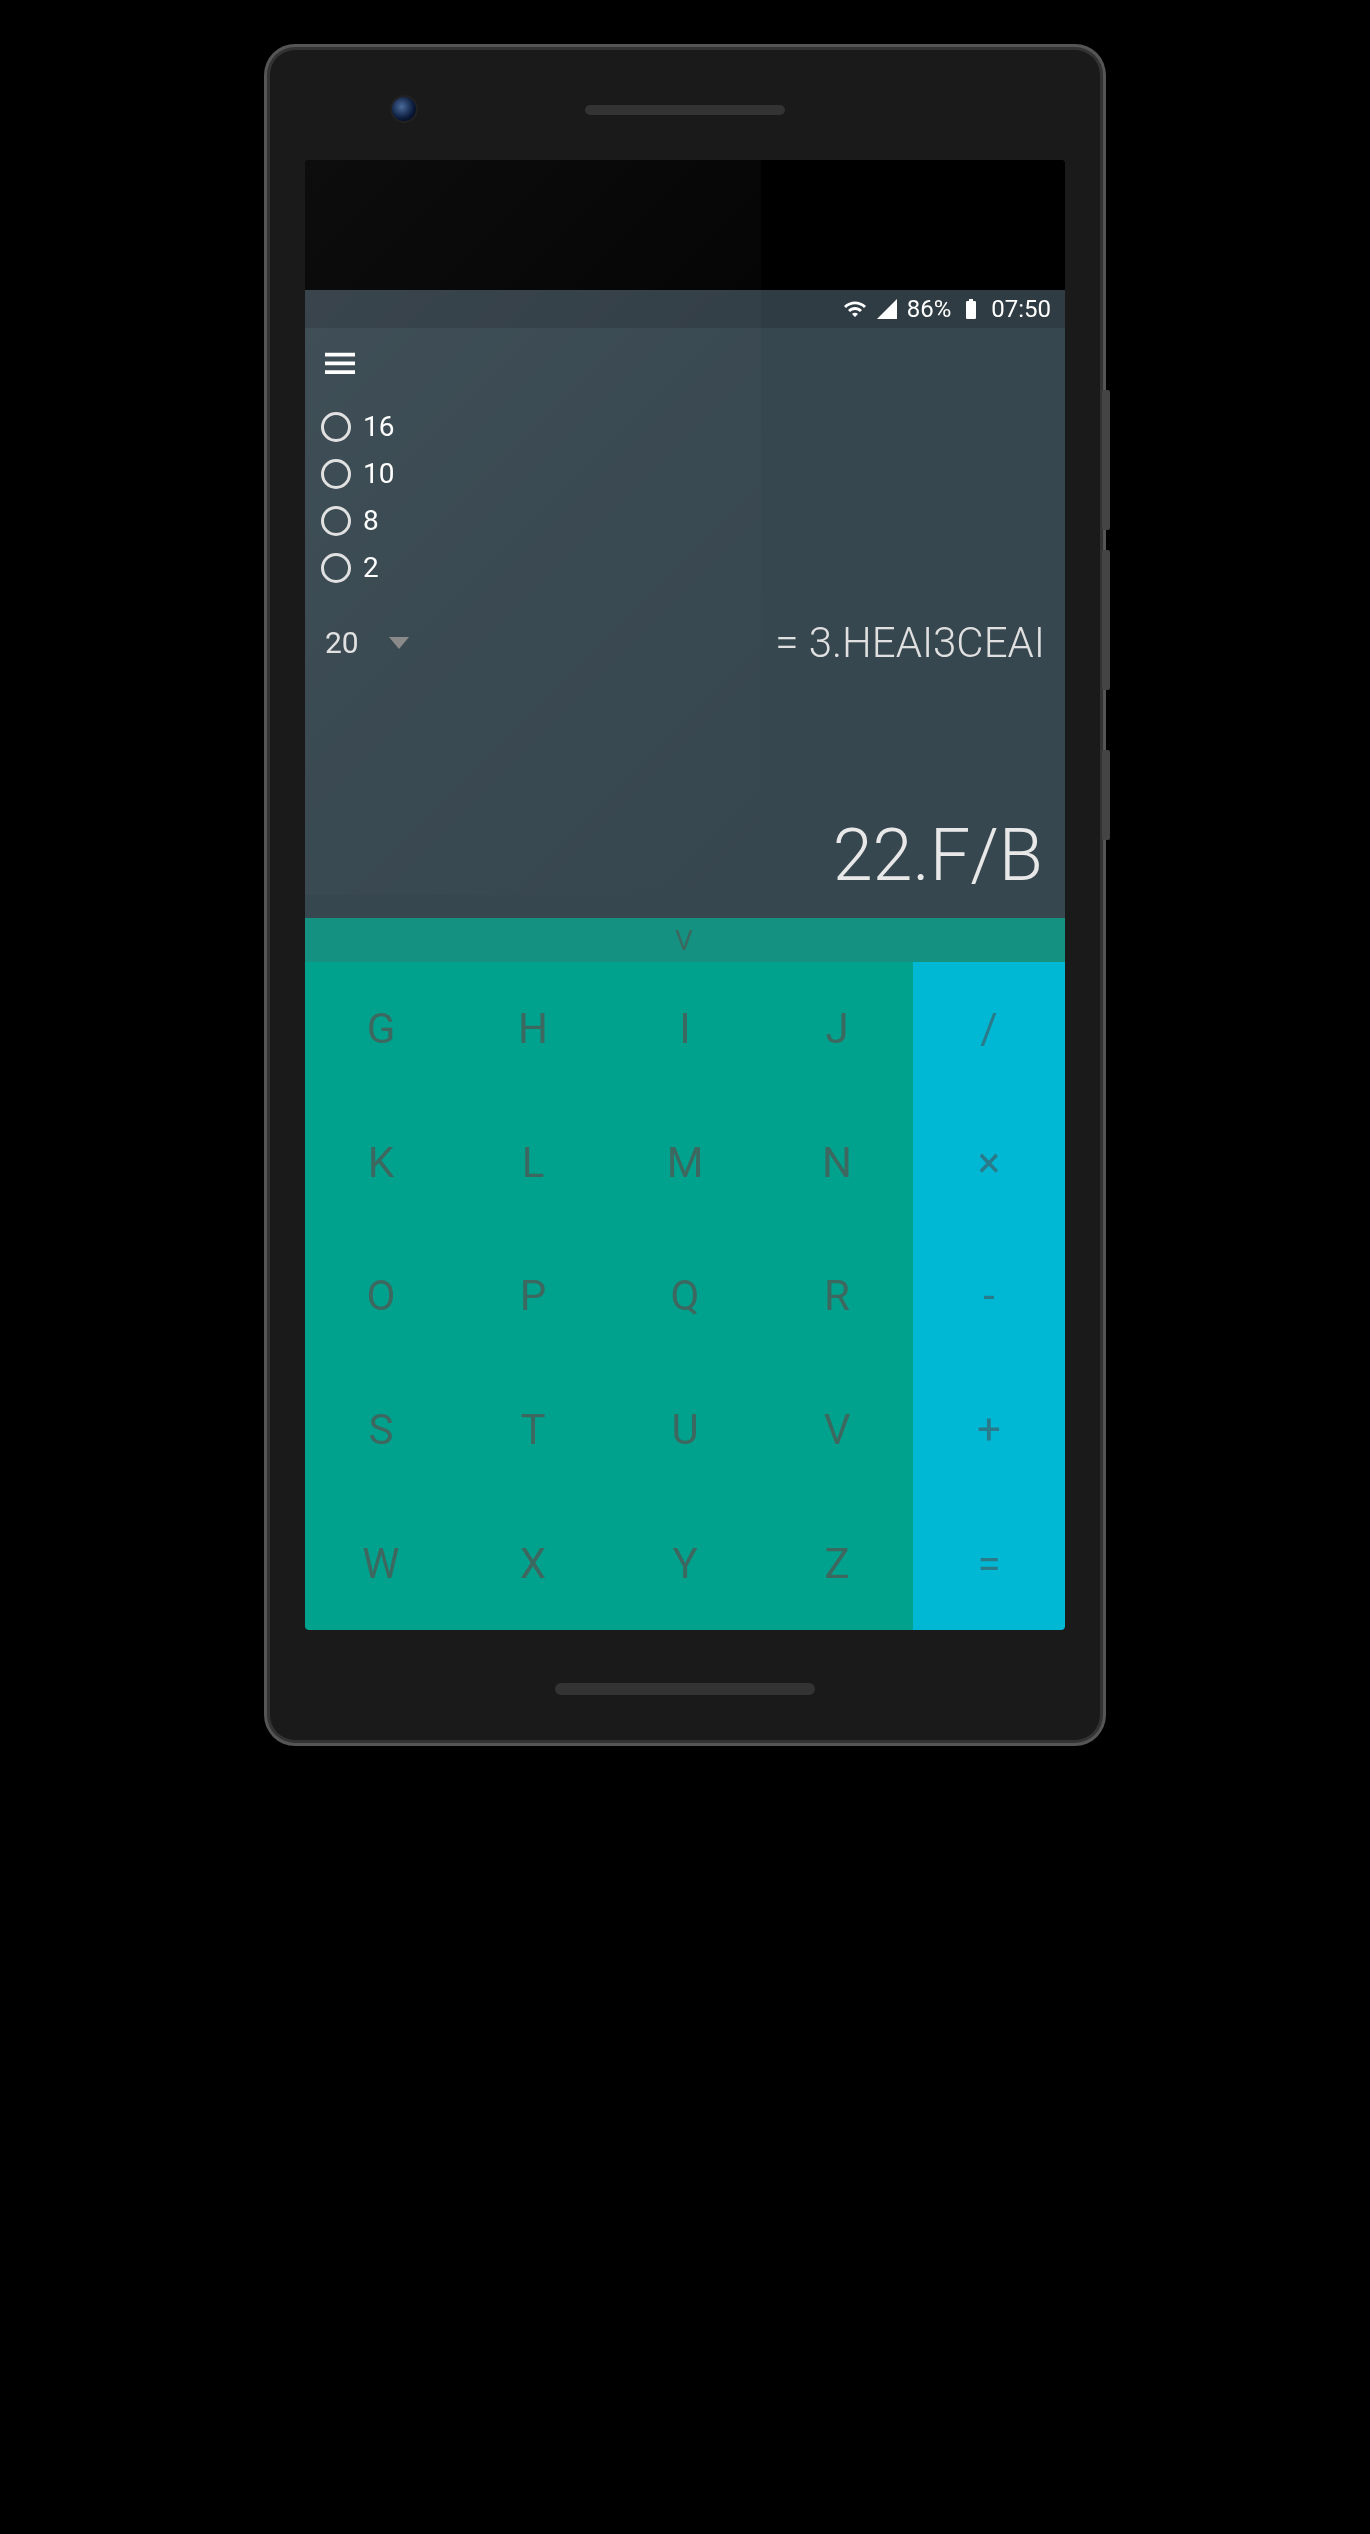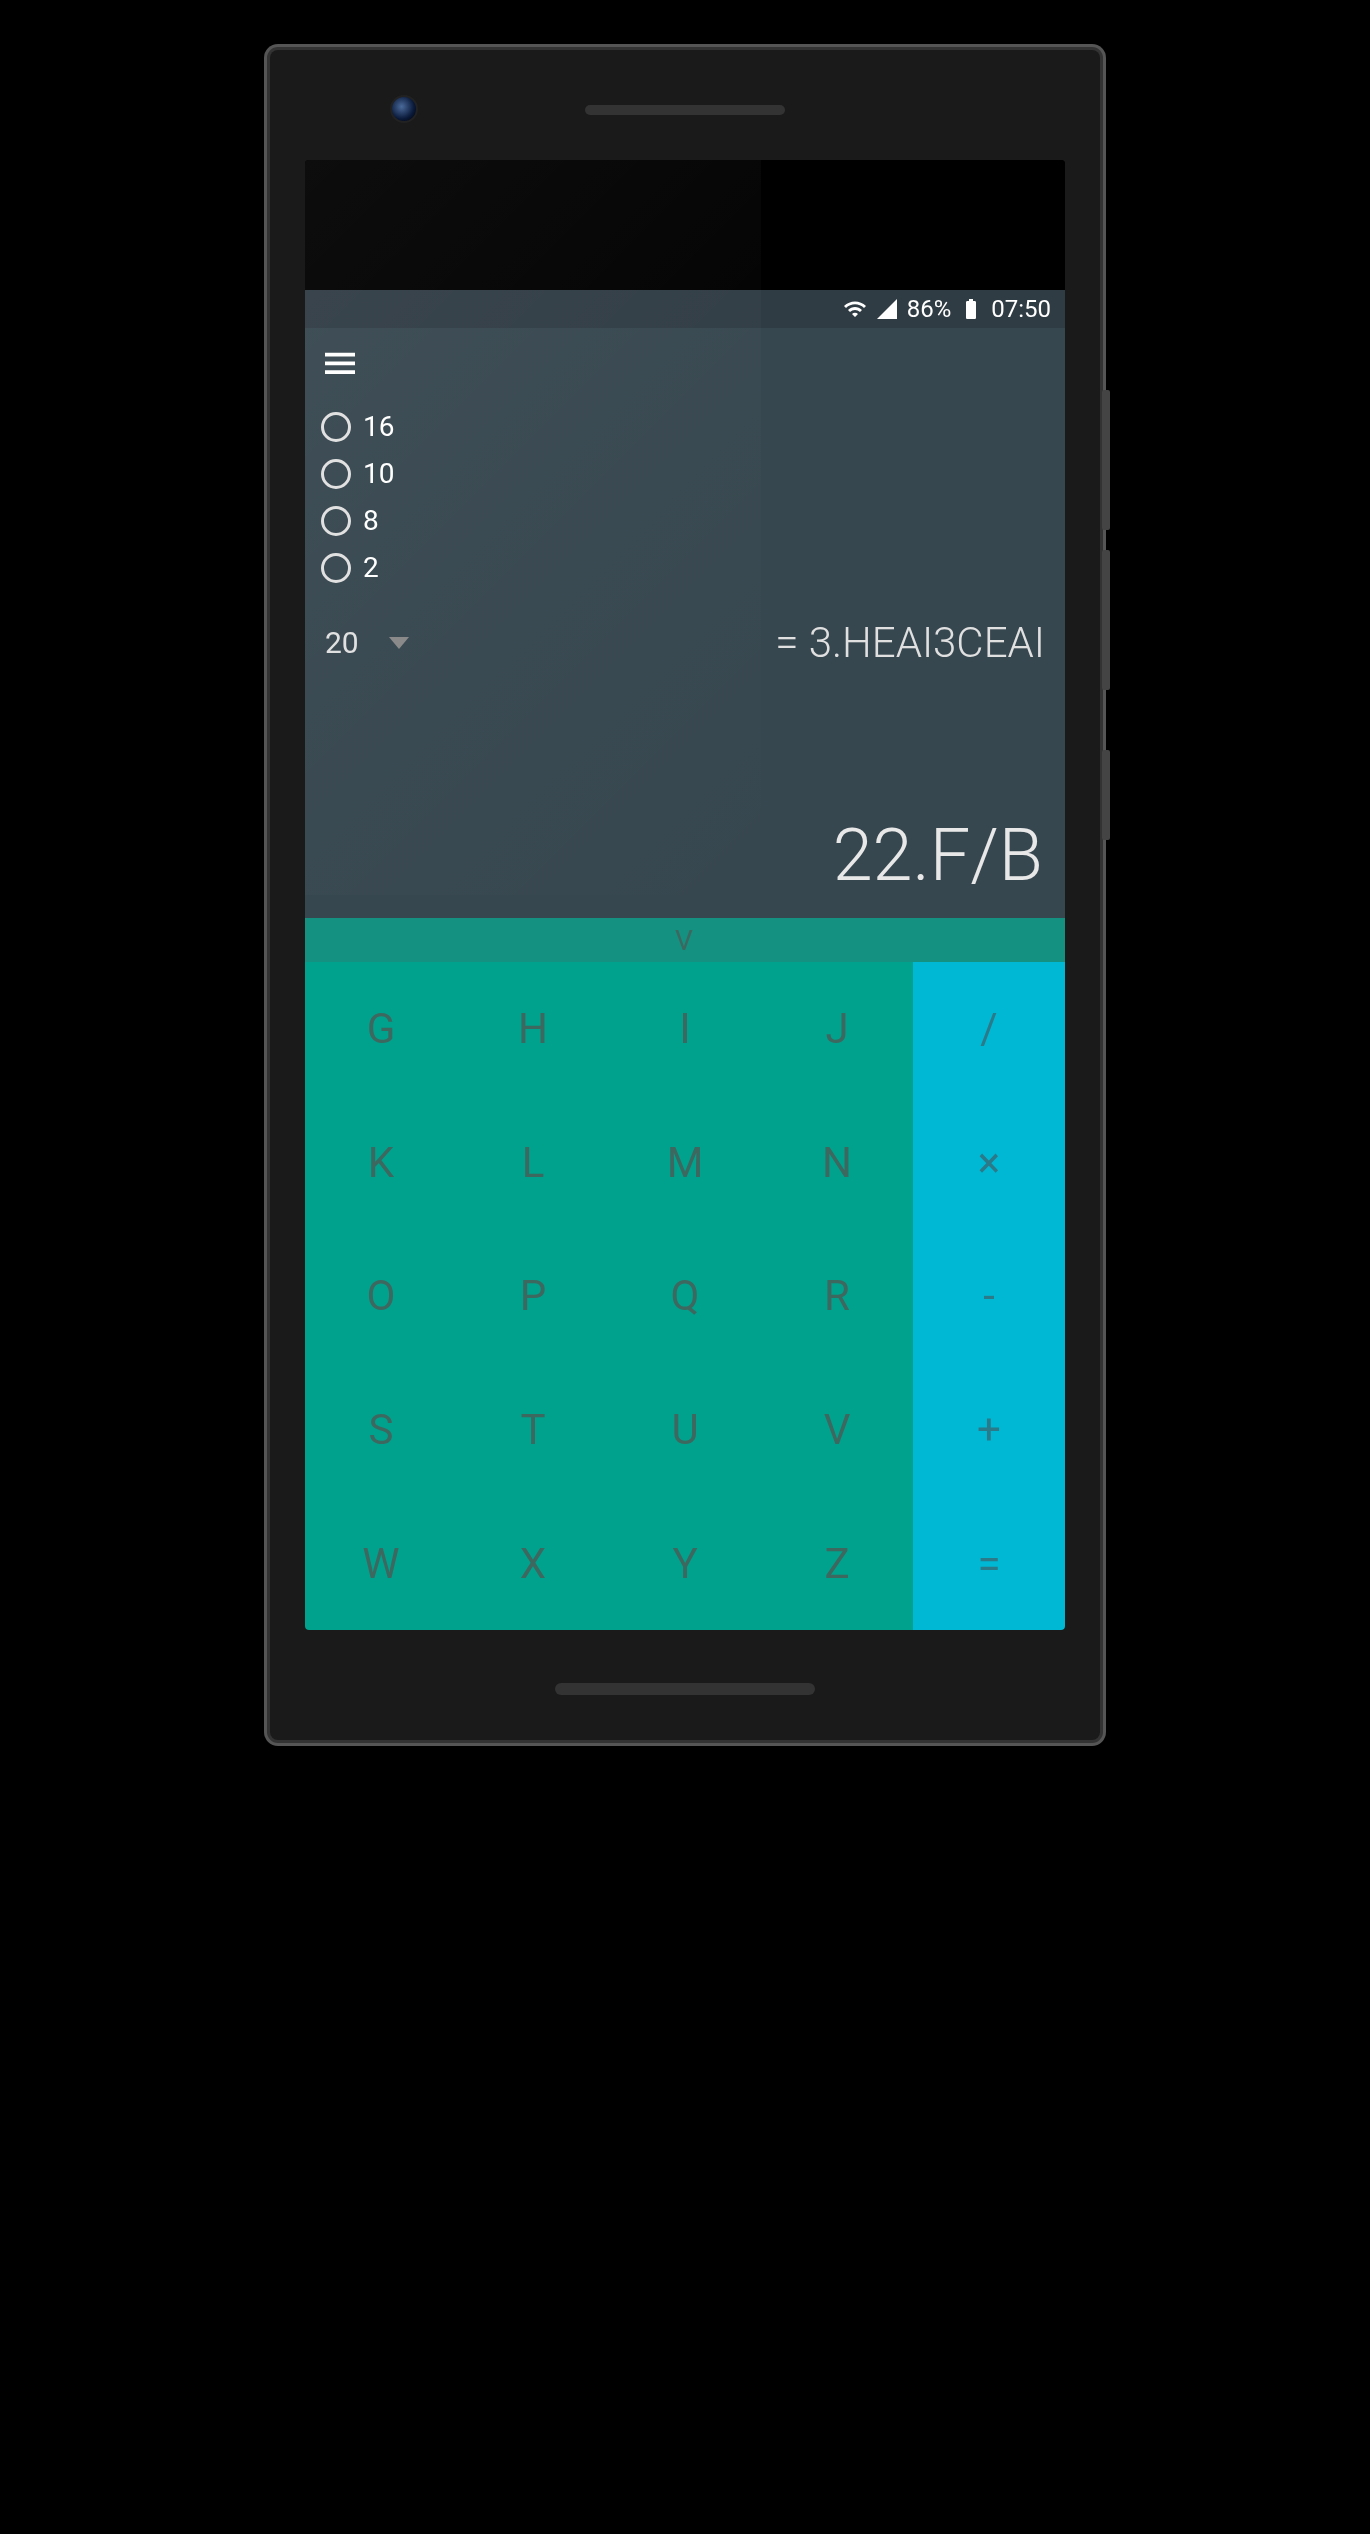--- a/index.html
+++ b/index.html
@@ -9,21 +9,21 @@
     display: flex;
     justify-content: center;
     align-items: flex-start;
     min-height: 2534px;
     width: 1370px;
   }
   .phone-frame {
     width: 830px;
     height: 1690px;
     background: #1a1a1a;
-    border-radius: 8px;
+    border-radius: 25px;
     position: relative;
     margin-top: 50px;
     box-shadow: 0 0 0 3px #333, 0 0 0 6px #555, 0 0 40px rgba(0,0,0,0.8);
   }
   .phone-side-btn {
     position: absolute;
     right: -10px;
     width: 8px;
     background: #444;
     border-radius: 2px;

